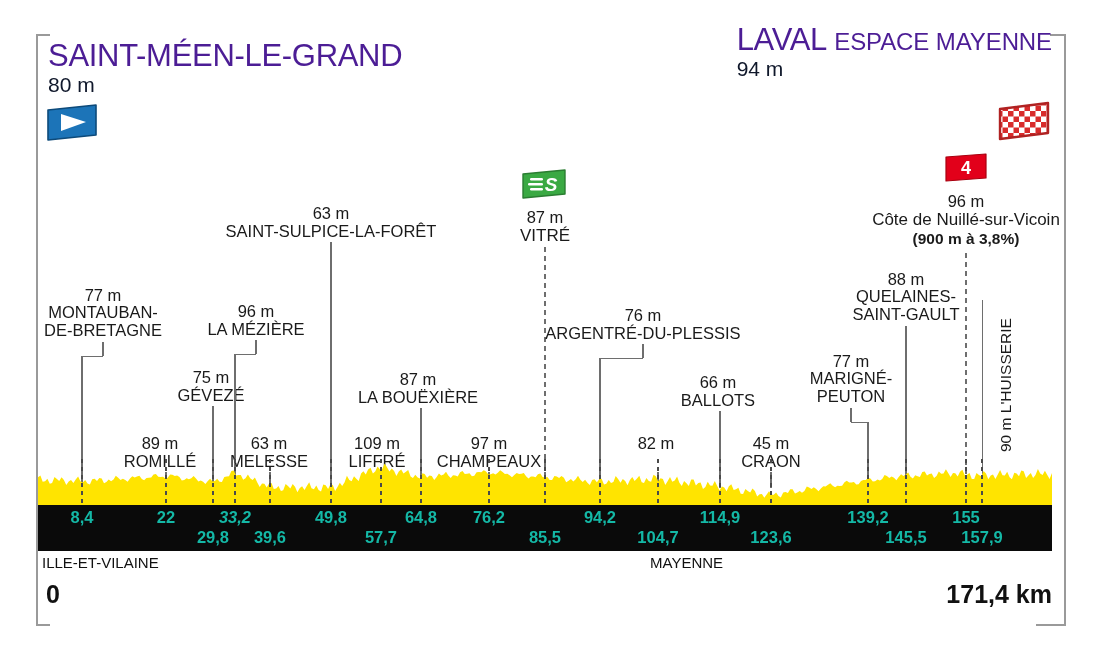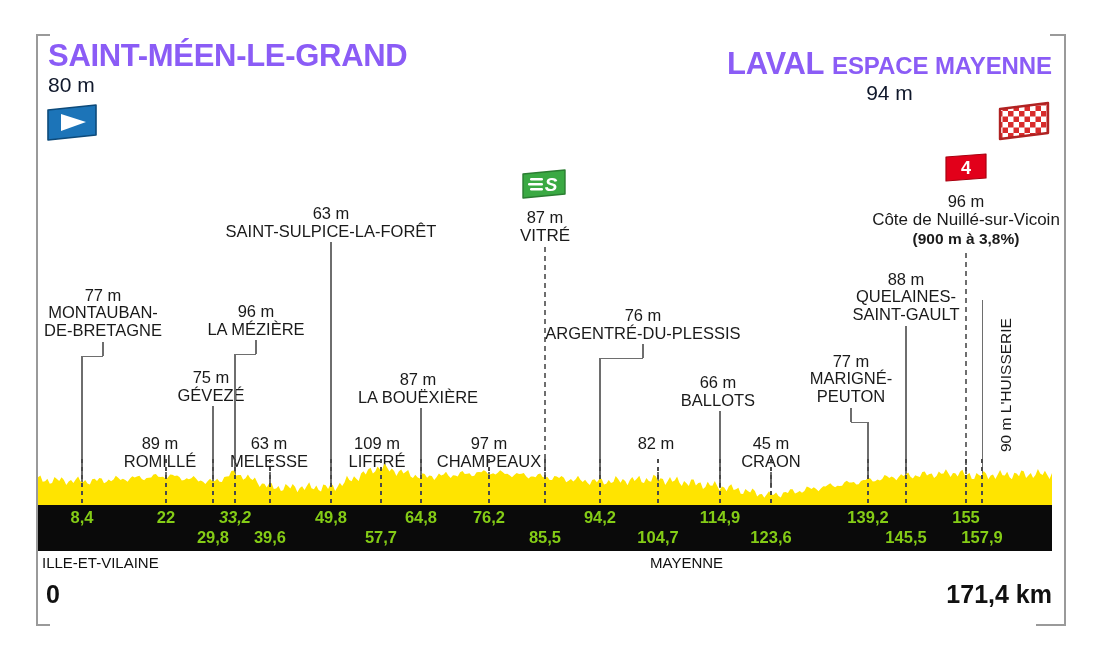--- a/index.html
+++ b/index.html
@@ -17,22 +17,22 @@
   .fr-tr{left:1050px;top:34px;width:14px;height:592px;border-right-width:2px;}
   .fr-tl-cap{left:36px;top:34px;width:14px;height:2px;background:#9a9a9a;}
   .fr-tr-cap{left:1050px;top:34px;width:14px;height:2px;background:#9a9a9a;}
   .fr-bl-cap{left:36px;top:624px;width:14px;height:2px;background:#9a9a9a;}
   .fr-br-cap{left:1036px;top:624px;width:28px;height:2px;background:#9a9a9a;}
   .bar-cap{position:absolute;background:#9a9a9a;}
 
   
   .hdr{position:absolute;white-space:nowrap;}
   .hdr-left{left:48px;top:40px;text-align:left;}
-  .hdr-right{right:48px;top:48px;text-align:center;}
-  .hdr-city{font-size:31px;font-weight:bold;letter-spacing:-0.3px;line-height:1.02;color:#8b5cf6;}
+  .hdr-right{right:48px;top:24px;text-align:left;}
+  .hdr-city{font-size:31px;font-weight:normal;letter-spacing:-0.3px;line-height:1.02;color:#4c1d95;}
   .hdr-city .sub{font-size:24px;letter-spacing:-0.1px;}
   .hdr-alt{font-size:21px;font-weight:normal;line-height:1.15;margin-top:1px;color:#0f172a;}
 
   
   .flag{position:absolute;}
   .flag svg{display:block;}
 
   
   .marker{position:absolute;text-align:center;white-space:nowrap;}
   .marker .badge{display:block;margin:0 auto 3px auto;}
@@ -54,21 +54,21 @@
   .ld{position:absolute;background:#6e6e6e;}
   .ld-v{width:1.4px;}
   .ld-h{height:1.4px;}
 
   
   #profile{position:absolute;left:38px;top:455px;width:1014px;height:50px;}
   #profile svg{display:block;width:100%;height:100%;}
 
   
   #kmbar{position:absolute;left:38px;top:505px;width:1014px;height:46px;background:#0a0a0a;}
-  .km{position:absolute;color:#84cc16;font-weight:bold;font-size:16.5px;white-space:nowrap;
+  .km{position:absolute;color:#14b8a6;font-weight:bold;font-size:16.5px;white-space:nowrap;
       transform:translateX(-50%);}
   .km.row0{top:3px;}
   .km.row1{top:23px;}
 
   
   .ptick{position:absolute;width:1.4px;
      background:repeating-linear-gradient(to bottom,#4a4a4a 0 4px,transparent 4px 8px);}
 
   
   .dept{position:absolute;font-size:15px;white-space:nowrap;color:#111;}

